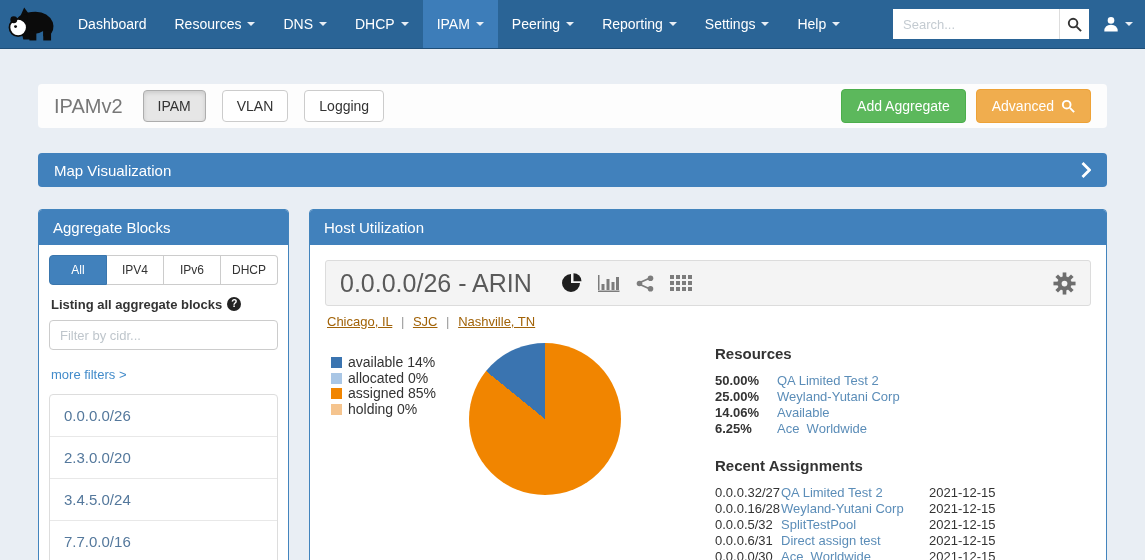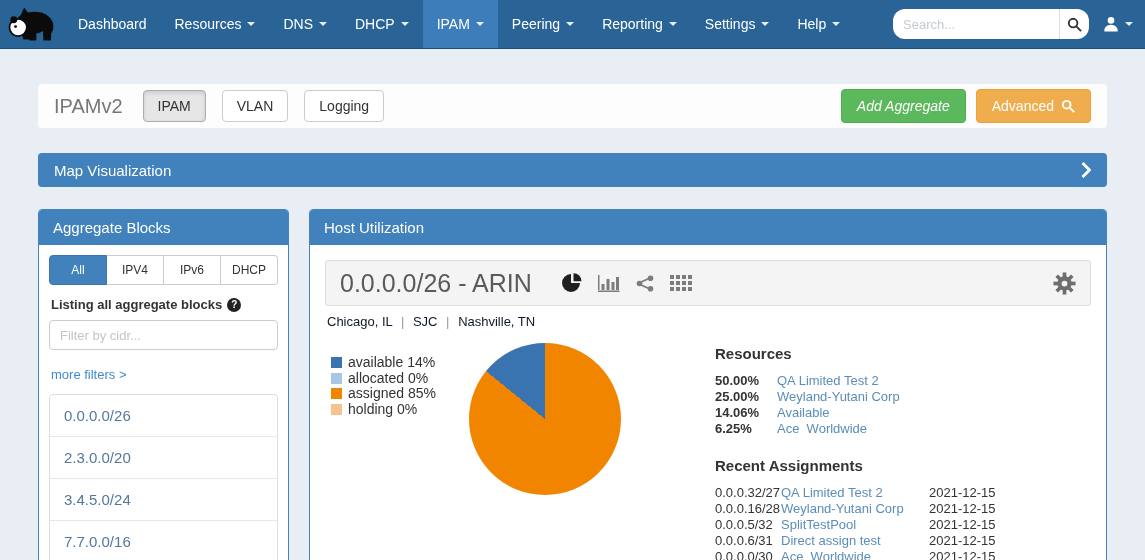--- a/index.html
+++ b/index.html
@@ -7,74 +7,74 @@
   body { background:#e9eef4; font-family:"Liberation Sans", sans-serif; }
 
   
   .navbar { height:49px; background:#2a6496; border-bottom:1px solid #1e4e78; display:flex; align-items:stretch; }
   .logo { width:64px; display:flex; align-items:center; justify-content:center; background:#2a6496; cursor:pointer; }
   .nav-items { display:flex; align-items:stretch; }
   .nav-item { display:flex; align-items:center; padding:0 14px; color:#fff; font-size:14px; cursor:pointer; white-space:nowrap; }
   .nav-item.active { background:#3d7db9; }
   .caret { display:inline-block; width:0; height:0; border-left:4px solid transparent; border-right:4px solid transparent; border-top:4px solid #e8eef5; margin-left:6px; }
   .nav-right { margin-left:auto; display:flex; align-items:center; padding-right:12px; }
-  .search-group { display:flex; height:30px; border-radius:12px; overflow:hidden; }
+  .search-group { display:flex; height:30px; border-radius:0; overflow:hidden; }
   .search-input { width:166px; height:30px; border:none; padding:0 10px; font-size:13px; color:#333; outline:none; }
   .search-input::placeholder { color:#c4cbd1; }
   .search-btn { width:30px; height:30px; border:none; border-left:1px solid #ddd; background:#fff; display:flex; align-items:center; justify-content:center; cursor:pointer; }
   .user-menu { display:flex; align-items:center; margin-left:14px; cursor:pointer; }
 
   
   .toolbar { margin:35px 38px 0; height:44px; background:#fdfdfd; border-radius:4px; display:flex; align-items:center; padding:0 16px; }
   .page-title { font-size:20px; color:#777; margin-right:20px; }
   .btn { font-family:"Liberation Sans",sans-serif; font-size:14px; border-radius:4px; cursor:pointer; }
   .btn-default { background:#fff; color:#333; border:1px solid #ccc; padding:7px 14px; margin-right:16px; }
   .btn-default.active { background:#e6e6e6; border-color:#adadad; box-shadow:inset 0 2px 4px rgba(0,0,0,.12); }
   .toolbar-right { margin-left:auto; display:flex; align-items:center; }
-  .btn-success { background:#5cb85c; border:1px solid #4cae4c; color:#fff; padding:8px 15px; margin-right:10px;font-style:italic; }
+  .btn-success { background:#5cb85c; border:1px solid #4cae4c; color:#fff; padding:8px 15px; margin-right:10px; }
   .btn-warning { background:#f0ad4e; border:1px solid #eea236; color:#fff; padding:8px 15px; display:flex; align-items:center; gap:7px; }
 
   
   .map-bar { margin:25px 38px 0; height:34px; background:#4181bc; border-radius:4px; display:flex; align-items:center; padding:8px 16px; color:#fff; font-size:15px; cursor:pointer; }
   .map-bar .chev { margin-left:auto; display:flex; align-items:center; }
 
   
   .panels { margin:22px 38px 0; display:flex; gap:20px; align-items:flex-start; }
   .panel { background:#fff; border:1px solid #4384bd; border-radius:4px; overflow:hidden; }
   .panel-heading { background:#4181bc; color:#fff; font-size:15px; padding:9px 14px; }
 
   
   .agg-panel { width:251px; flex:none; min-height:560px; }
   .agg-body { padding:10px; }
   .seg-tabs { display:flex; width:100%; }
   .seg-tab { flex:1; height:30px; background:#fff; border:1px solid #ccc; border-left:none; font-size:12px; color:#333; display:flex; align-items:center; justify-content:center; cursor:pointer; }
   .seg-tab:first-child { border-left:1px solid #ccc; border-radius:4px 0 0 4px; }
   .seg-tab:last-child { border-radius:0 4px 4px 0; }
   .seg-tab.active { background:#4181bc; border-color:#3a76ad; color:#fff; }
-  .listing-label { font-size:13px; font-weight:bold; color:#333; margin:12px 2px 8px; display:flex; align-items:center; gap:5px; }
+  .listing-label { font-size:13px; font-weight:bold; color:#333; margin:12px 2px 8px; display:flex; gap:5px; }
   .q-icon { display:inline-block; width:14px; height:14px; border-radius:50%; background:#222; color:#fff; font-size:10px; font-weight:bold; line-height:14px; text-align:center; cursor:pointer; }
   .filter-input { width:100%; height:30px; border:1px solid #ccc; border-radius:4px; padding:0 10px; font-size:13px; color:#333; outline:none; }
   .filter-input::placeholder { color:#bfc6cc; }
   .more-filters { display:inline-block; color:#428bca; font-size:13px; margin:17px 2px 12px; cursor:pointer; text-decoration:none;text-align:center; }
   .block-list { border:1px solid #ddd; border-radius:4px; min-height:196px; }
   .block-item { padding:12px 14px; font-size:15px; color:#54789c; border-bottom:1px solid #e8e8e8; cursor:pointer; }
   .block-item.empty { height:22px; border-bottom:none; cursor:default; }
 
   
   .host-panel { flex:1; min-height:560px; }
   .host-body { padding:15px; }
   .block-strip { background:#f4f4f4; border:1px solid #dcdcdc; border-radius:3px; height:46px; display:flex; align-items:center; padding:0 14px; }
   .block-title { font-size:25px; color:#5a5a5a; margin-right:30px; }
   .strip-icons { display:flex; align-items:center; gap:16px; }
   .icon-btn { display:flex; align-items:center; cursor:pointer; }
   .grid-icon { display:grid; grid-template-columns:repeat(4,4px); grid-auto-rows:4px; gap:2px; }
   .grid-icon i { background:#7c7c7c; }
   .gear { margin-left:auto; }
   .loc-row { margin:8px 2px 0; font-size:13px; }
-  .loc-link { color:#0f172a; cursor:pointer; }
+  .loc-link { color:#a16207; cursor:pointer;text-decoration:underline; }
   .loc-sep { color:#999; margin:0 5px; }
 
   .content { display:flex; padding:14px 0 0 6px; }
   .legend { width:138px; padding-top:12px; }
   .legend-row { display:flex; align-items:center; font-size:14px; color:#333; line-height:15.5px; cursor:pointer; }
   .swatch { width:11px; height:11px; margin-right:6px; flex:none; }
   .pie { width:152px; height:152px; border-radius:50%; flex:none; }
   .stats { margin-left:94px; width:300px; padding-top:2px; }
   .stats h4 { font-size:15px; color:#333; margin-bottom:11px; }
   .res-row { display:grid; grid-template-columns:62px auto; font-size:13px; line-height:16px; }

